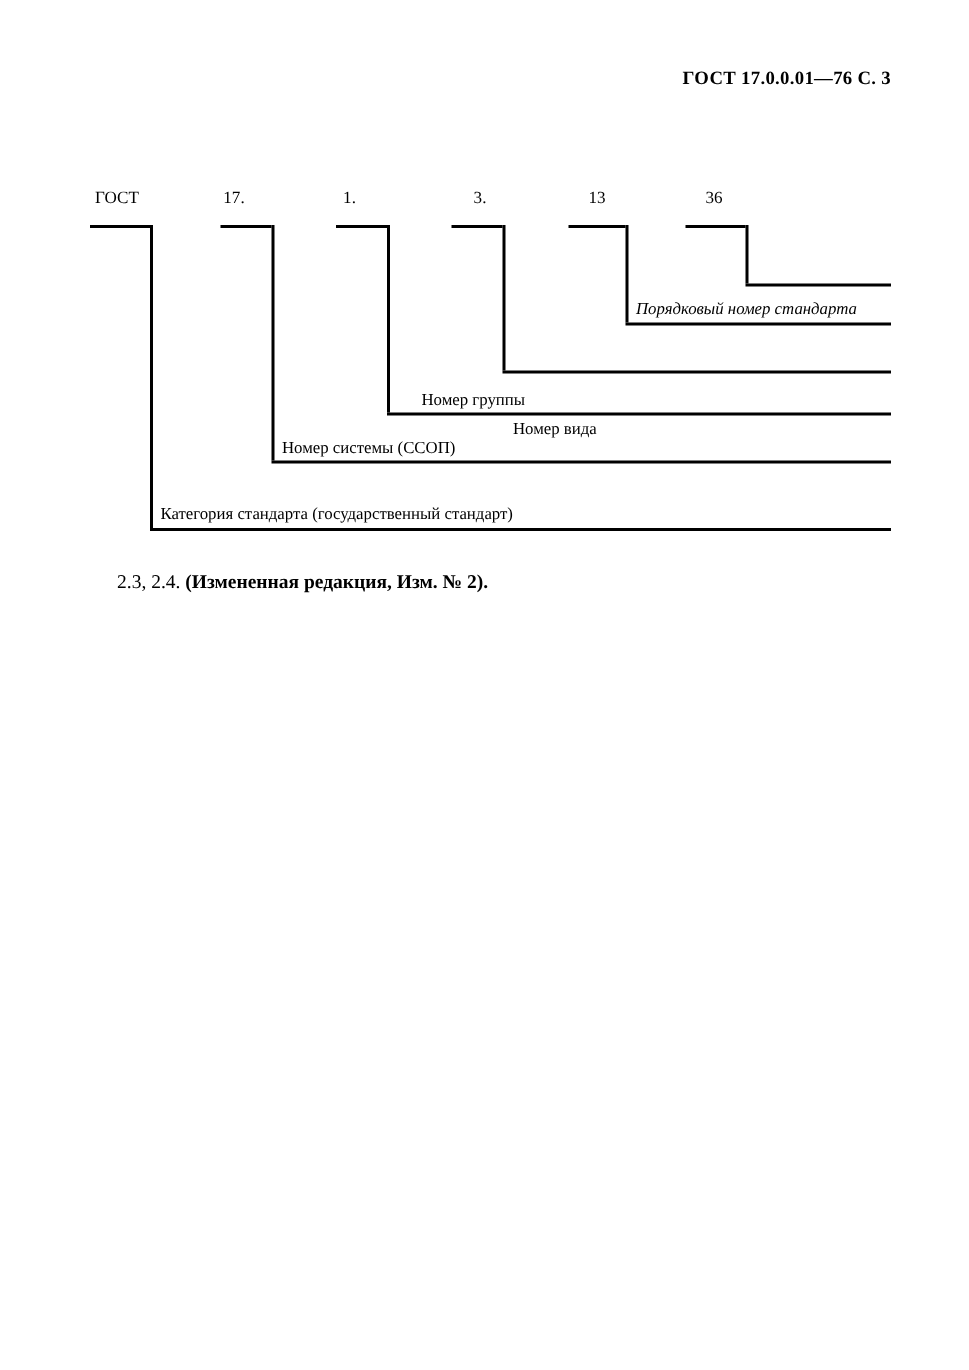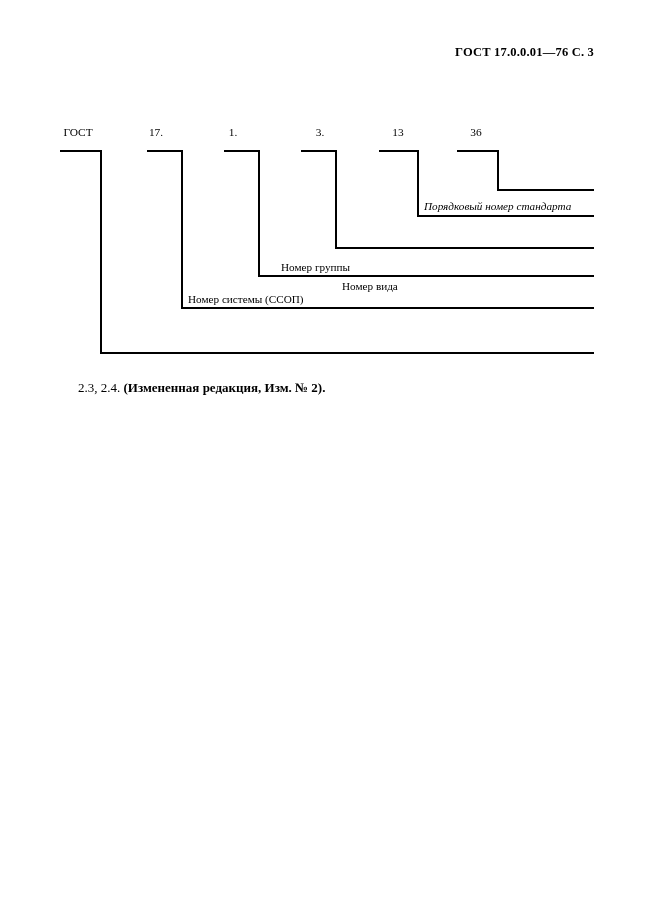--- a/index.html
+++ b/index.html
@@ -151,18 +151,19 @@
     <div class="desc" style="left:265px; top:135px;margin-left:16px;">Номер группы</div>
 
     <div class="bracket-top" style="left:147px; top:24px;  width:34px;"></div>
     <div class="bracket-vert" style="left:181px; top:24px;  height:157px;"></div>
     <div class="bracket-run" style="left:181px; top:181px; width:413px;"></div>
     <div class="desc" style="left:188px; top:167px;text-align:right;">Номер системы (ССОП)</div>
 
     <div class="bracket-top" style="left:60px;  top:24px;  width:40px;"></div>
     <div class="bracket-vert" style="left:100px; top:24px;  height:202px;"></div>
     <div class="bracket-run" style="left:100px; top:226px; width:494px;"></div>
+    <div class="desc" style="left:107px; top:211px;">Категория стандарта (государственный стандарт)</div>
 
   </div>
 
   <div class="footnote"><span>2.3, 2.4.</span>&nbsp;<b>(Измененная редакция, Изм. № 2).</b></div>
 
 </div>
 
 </body></html>

